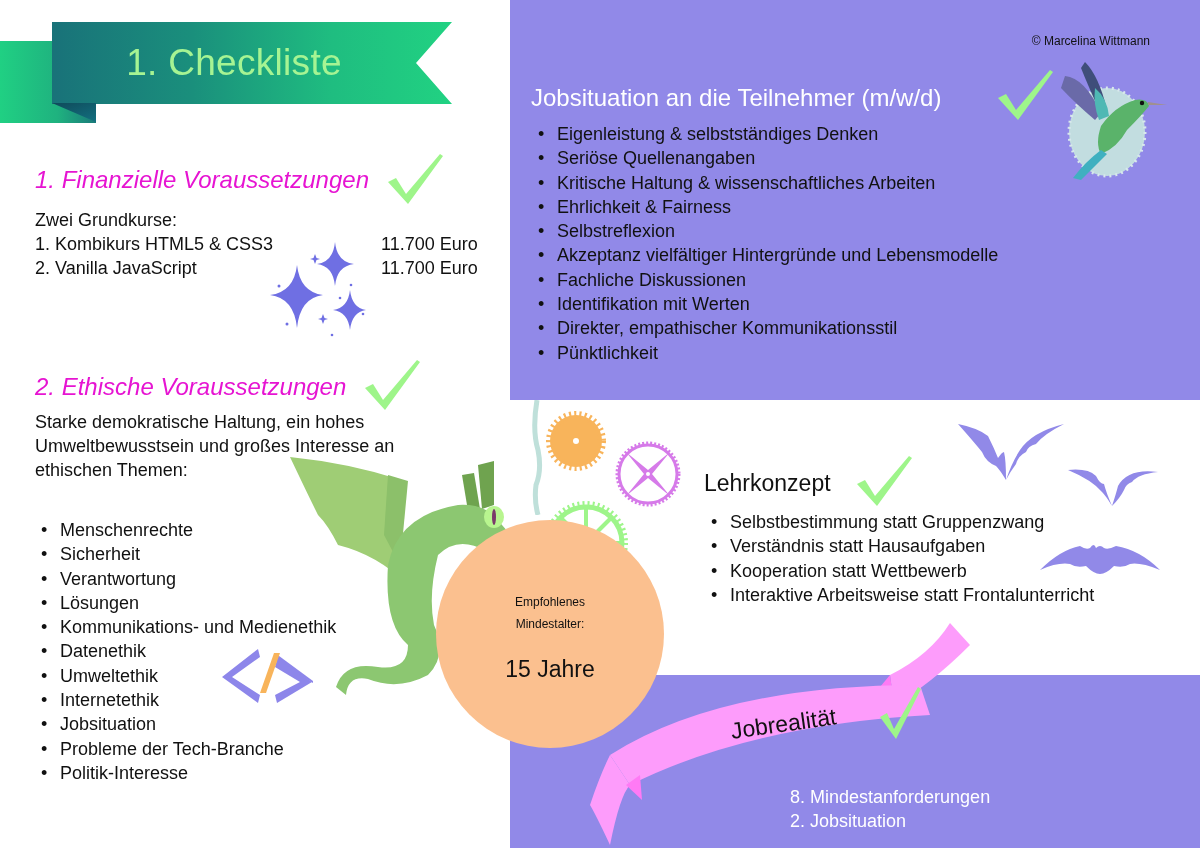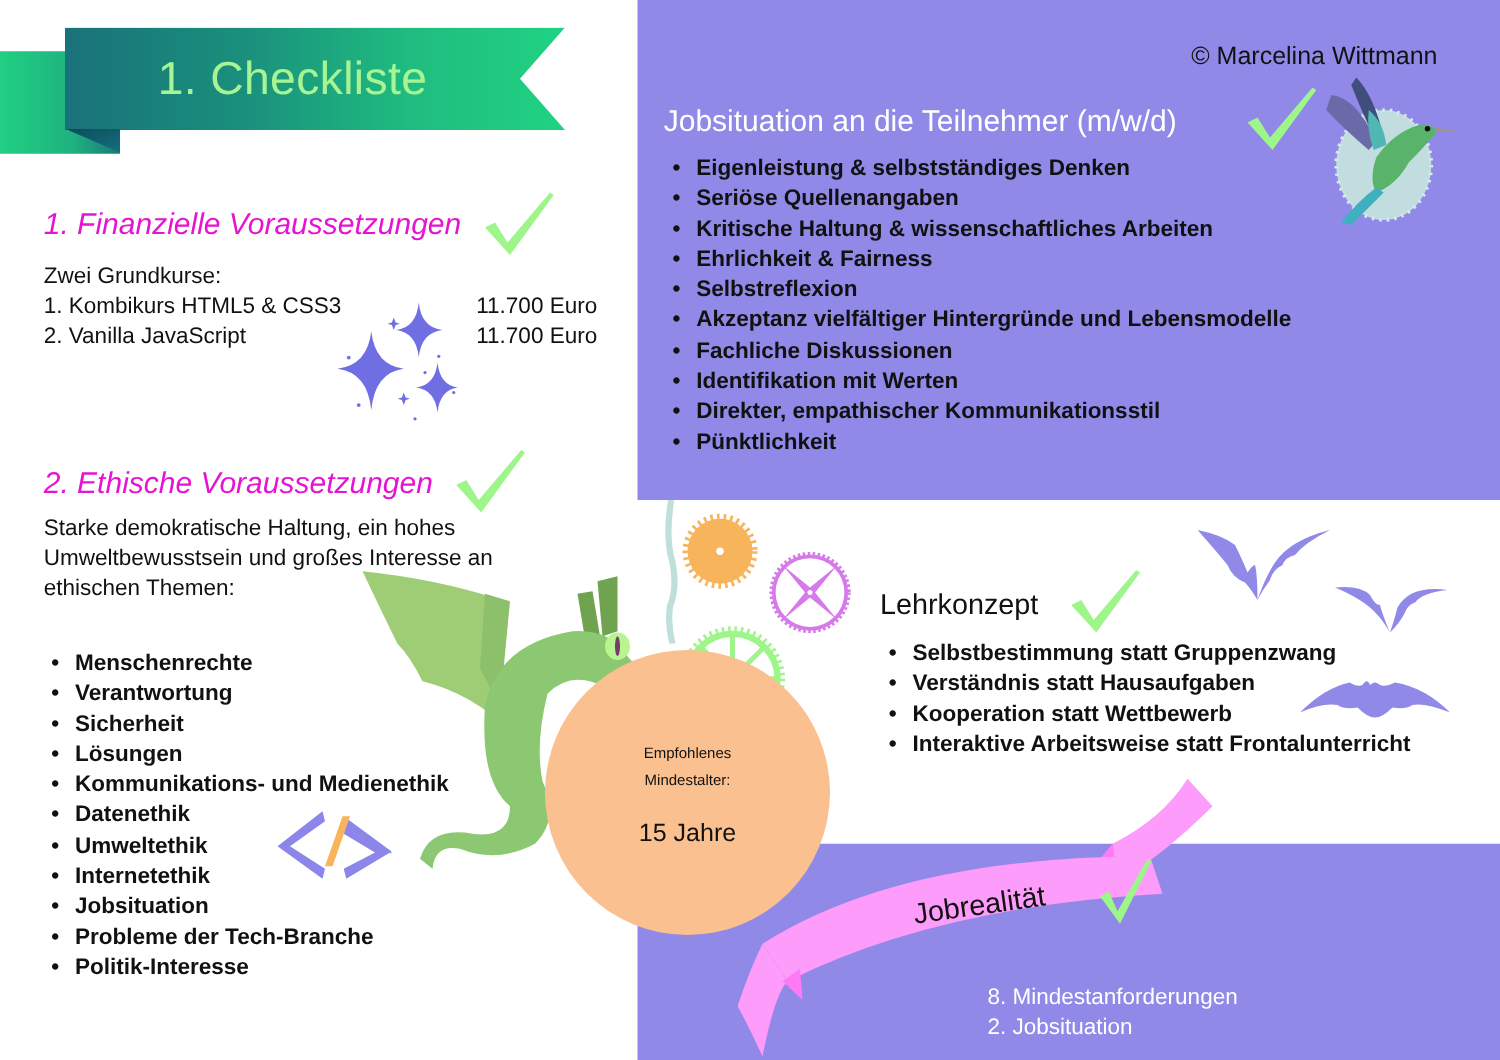--- a/index.html
+++ b/index.html
@@ -18,33 +18,33 @@
   .ribbon-main { left: 52px; top: 22px; width: 400px; height: 82px;
     background: linear-gradient(90deg, #197279 0%, #1a8f7c 35%, #1fbd80 70%, #21d282 100%);
     clip-path: polygon(0 0, 100% 0, 91% 50%, 100% 100%, 0 100%); }
   .ribbon-title { left: 52px; top: 22px; width: 400px; height: 106px; line-height: 82px; text-align: center; padding-right: 36px;
     color: #a6f493; font-size: 37px; font-weight: 300; letter-spacing: 0.3px; }
 
   .h-pink { color: #e614d2; font-size: 24px; font-weight: normal; font-style: italic; }
   .body-text { font-size: 18px; line-height: 24px; color: #111; }
 
   ul.bullets { list-style: none; }
-  ul.bullets li { position: relative; padding-left: 26px; font-size: 18px; line-height: 24.3px; font-weight: bold; }
+  ul.bullets li { position: relative; padding-left: 26px; font-size: 18px; line-height: 24.3px; }
   ul.bullets li::before { content: "\2022"; position: absolute; left: 7px; top: 0; font-size: 18px; }
 
-  .copyright { right: 50px; top: 34px; font-size: 20px; color: #111; text-align: right; }
+  .copyright { right: 50px; top: 34px; font-size: 12px; color: #111; text-align: right; }
   .exp-title { left: 531px; top: 84px; font-size: 24px; color: #ffffff; font-weight: 300; }
   .exp-list { left: 531px; top: 122px; }
 
   .lehr-title { left: 704px; top: 470px; font-size: 23px; color: #111; }
   .lehr-list { left: 704px; top: 510px; }
 
   .circle { left: 436px; top: 520px; width: 228px; height: 228px; border-radius: 50%; background: #fbc08f; }
   .circle-label { left: 436px; top: 591px; width: 228px; text-align: center; font-size: 12px; line-height: 22px; color: #111; }
-  .circle-age { left: 436px; top: 656px; width: 228px; text-align: center; font-size: 20px; color: #111; }
+  .circle-age { left: 436px; top: 656px; width: 228px; text-align: center; font-size: 23px; color: #111; }
 
   .job-title { left: 731px; top: 718px; font-size: 23px; color: #111; transform: rotate(-8deg); transform-origin: left center; }
   .job-list { left: 790px; top: 785px; font-size: 18px; line-height: 24px; color: #ffffff; }
 
   svg { display: block; }
 </style>
 </head>
 <body>
 
 <div class="abs panel-top"></div>
@@ -87,22 +87,22 @@
 <svg class="abs" style="left:363px; top:358px;" width="58" height="54" viewBox="0 0 58 54">
   <path d="M2 30 L10 26 L20 42 L54 2 L57 4 L22 52 Z" fill="#9ef58a"></path>
 </svg>
 <div class="abs body-text" style="left:35px; top:410px;">
   <div>Starke demokratische Haltung, ein hohes</div>
   <div>Umweltbewusstsein und großes Interesse an</div>
   <div>ethischen Themen:</div>
 </div>
 <ul class="abs bullets" style="left:34px; top:518px;">
   <li>Menschenrechte</li>
+  <li>Sicherheit</li>
   <li>Verantwortung</li>
-  <li>Sicherheit</li>
   <li>Lösungen</li>
   <li>Kommunikations- und Medienethik</li>
   <li>Datenethik</li>
   <li>Umweltethik</li>
   <li>Internetethik</li>
   <li>Jobsituation</li>
   <li>Probleme der Tech-Branche</li>
   <li>Politik-Interesse</li>
 </ul>
 

